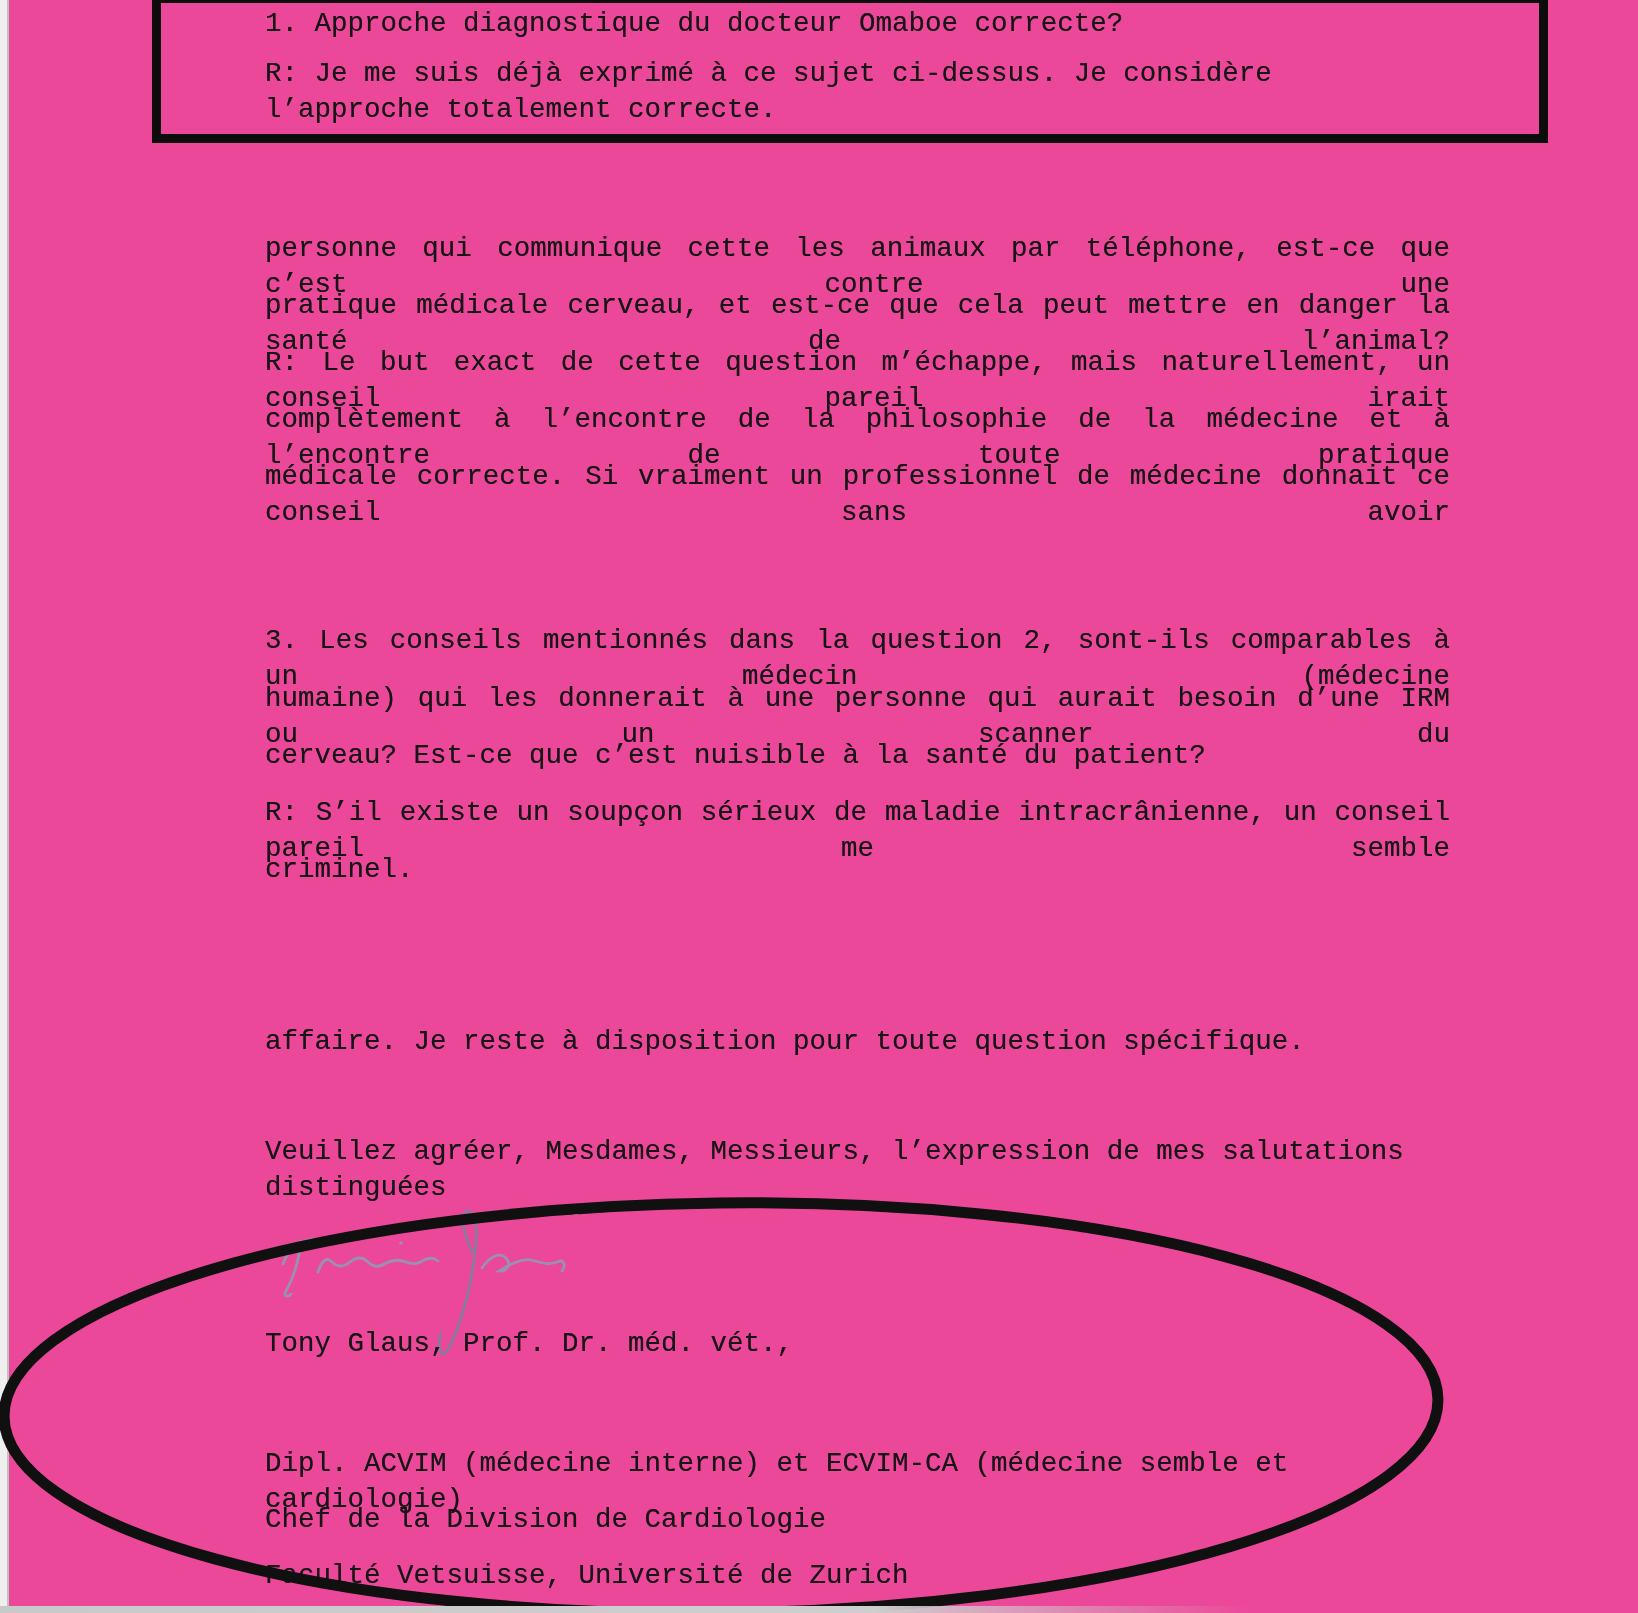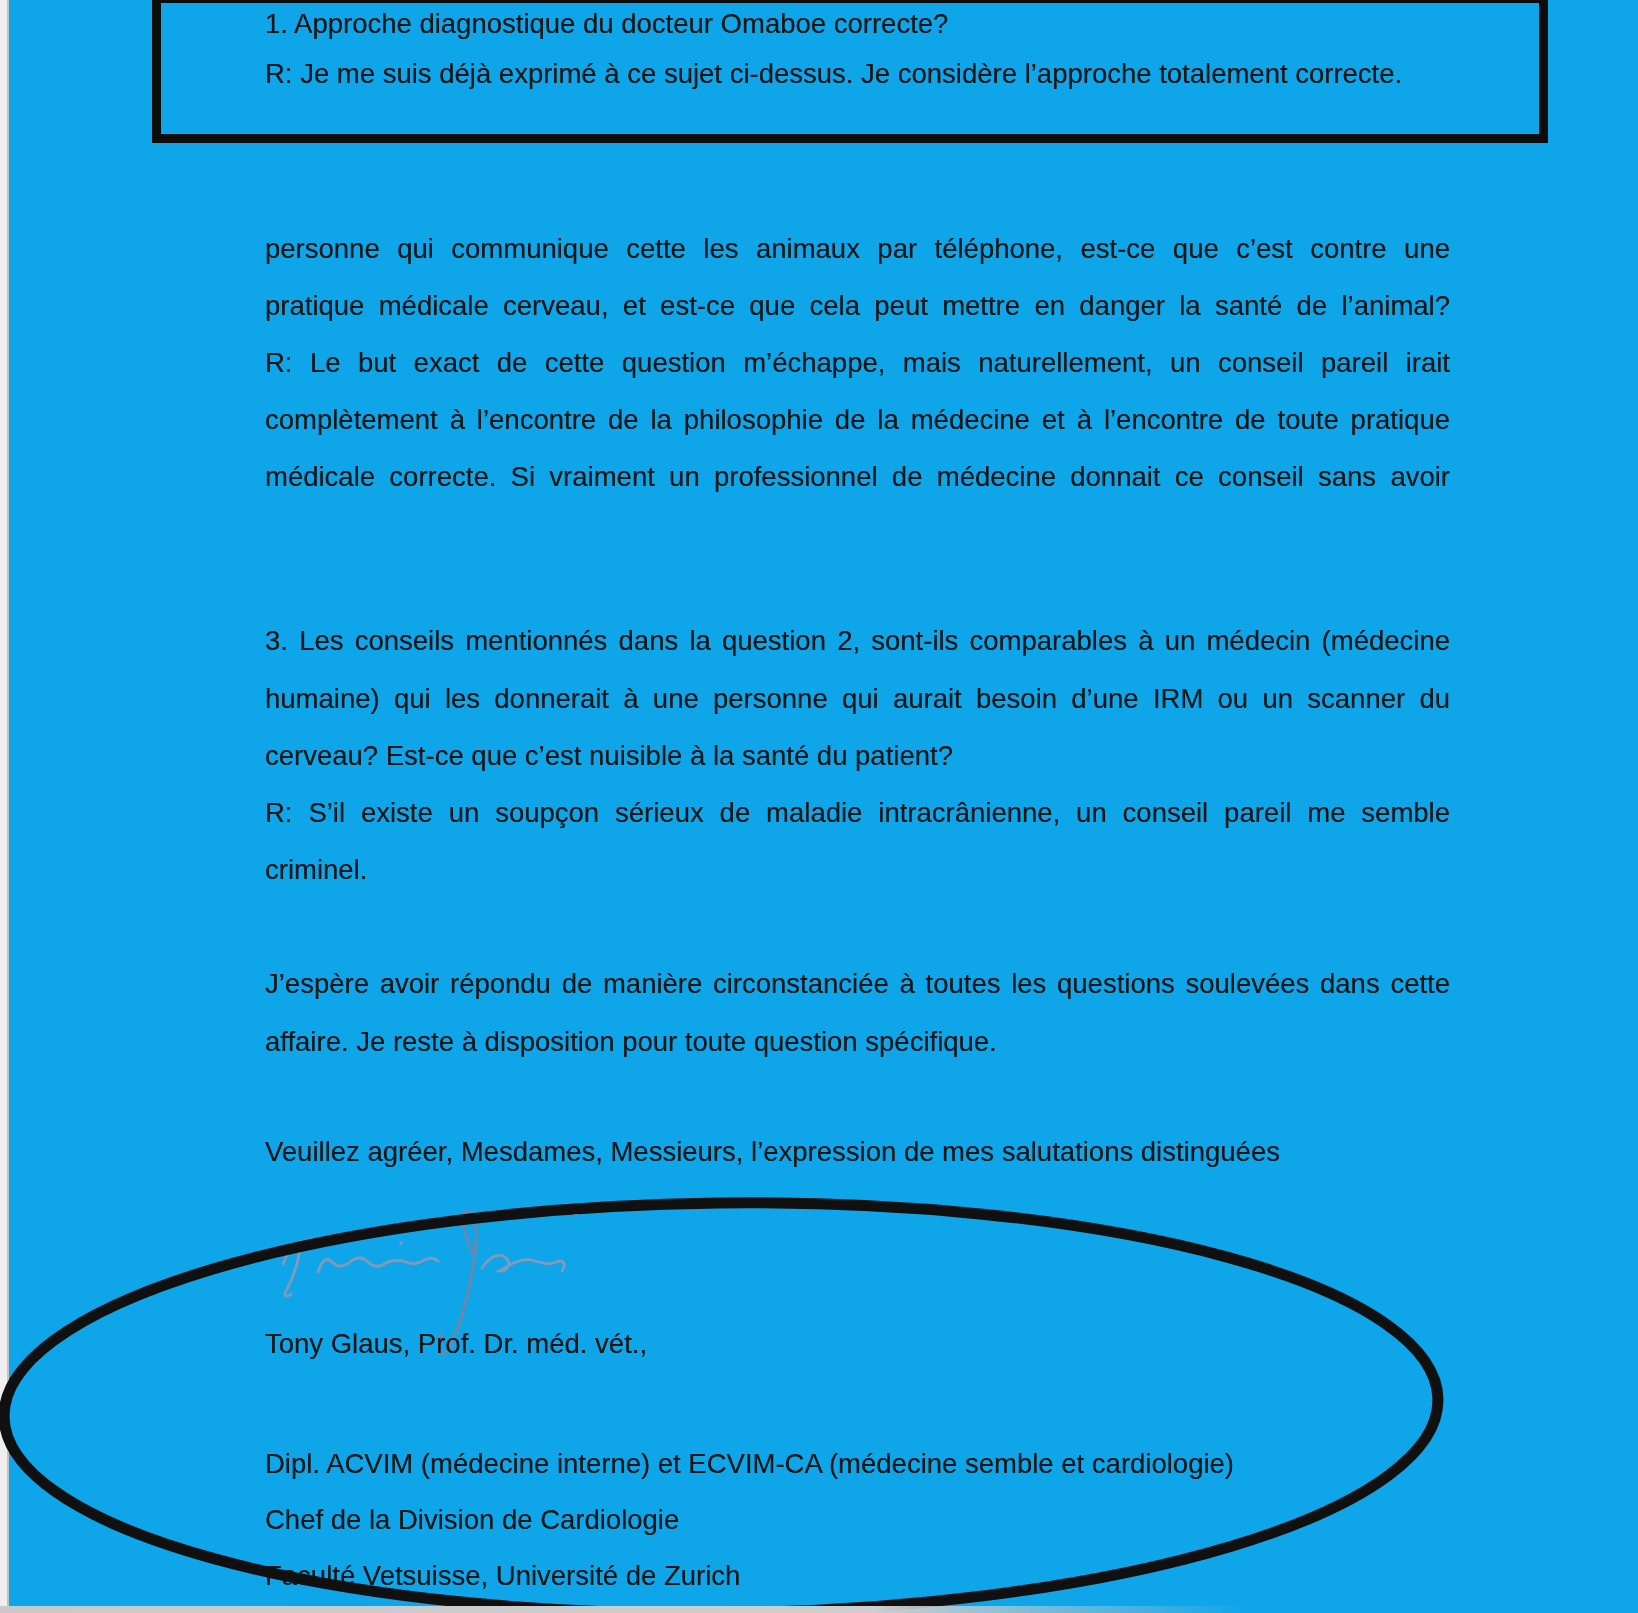--- a/index.html
+++ b/index.html
@@ -1,21 +1,21 @@
 <!DOCTYPE html>
 <html><head>
 <meta charset="utf-8">
 <style>
   html,body{margin:0;padding:0;background:#ffffff;}
   .page{
     position:relative;
     width:1638px;height:1613px;
-    background:#0ea5e9;
+    background:#ec4899;
     overflow:hidden;
-    font-family:Liberation Sans, sans-serif;
+    font-family:Liberation Mono, monospace;
     color:#161616;
   }
   
   .edge-left{position:absolute;left:0;top:0;width:7px;height:1613px;background:#efefef;border-right:2px solid #c2c2c2;}
   .edge-bottom{position:absolute;left:0;top:1606px;width:1250px;height:7px;
     background:linear-gradient(to right,#c9c9c9 0%,#cecece 70%,rgba(206,206,206,0) 100%);}
   
   .emphasis-box{
     position:absolute;left:152px;top:-6px;width:1396px;height:149px;
     box-sizing:border-box;border:9px solid #0c0c0c;background:transparent;
@@ -47,21 +47,20 @@
   <div class="ln j" style="top:402px">complètement à l’encontre de la philosophie de la médecine et à l’encontre de toute pratique</div>
   <div class="ln j" style="top:345px">R: Le but exact de cette question m’échappe, mais naturellement, un conseil pareil irait</div>
   <div class="ln j" style="top:459px">médicale correcte. Si vraiment un professionnel de médecine donnait ce conseil sans avoir</div>
 
   <div class="ln j" style="top:623px">3. Les conseils mentionnés dans la question 2, sont-ils comparables à un médecin (médecine</div>
   <div class="ln j" style="top:681px">humaine) qui les donnerait à une personne qui aurait besoin d’une IRM ou un scanner du</div>
   <div class="ln" style="top:738px">cerveau? Est-ce que c’est nuisible à la santé du patient?</div>
   <div class="ln j" style="top:795px">R: S’il existe un soupçon sérieux de maladie intracrânienne, un conseil pareil me semble</div>
   <div class="ln" style="top:852px">criminel.</div>
 
-  <div class="ln j" style="top:966px">J’espère avoir répondu de manière circonstanciée à toutes les questions soulevées dans cette</div>
   <div class="ln" style="top:1024px">affaire. Je reste à disposition pour toute question spécifique.</div>
 
   <div class="ln" style="top:1134px">Veuillez agréer, Mesdames, Messieurs, l’expression de mes salutations distinguées</div>
 
   <div class="smudge"></div>
 
   <svg class="overlay" width="1638" height="1613" viewBox="0 0 1638 1613">
     <g fill="none" stroke="#9298b2" stroke-width="2.8" stroke-linecap="round" opacity="0.9">
 
       <path d="M283 1264 C288 1250 297 1242 312 1239"></path>

